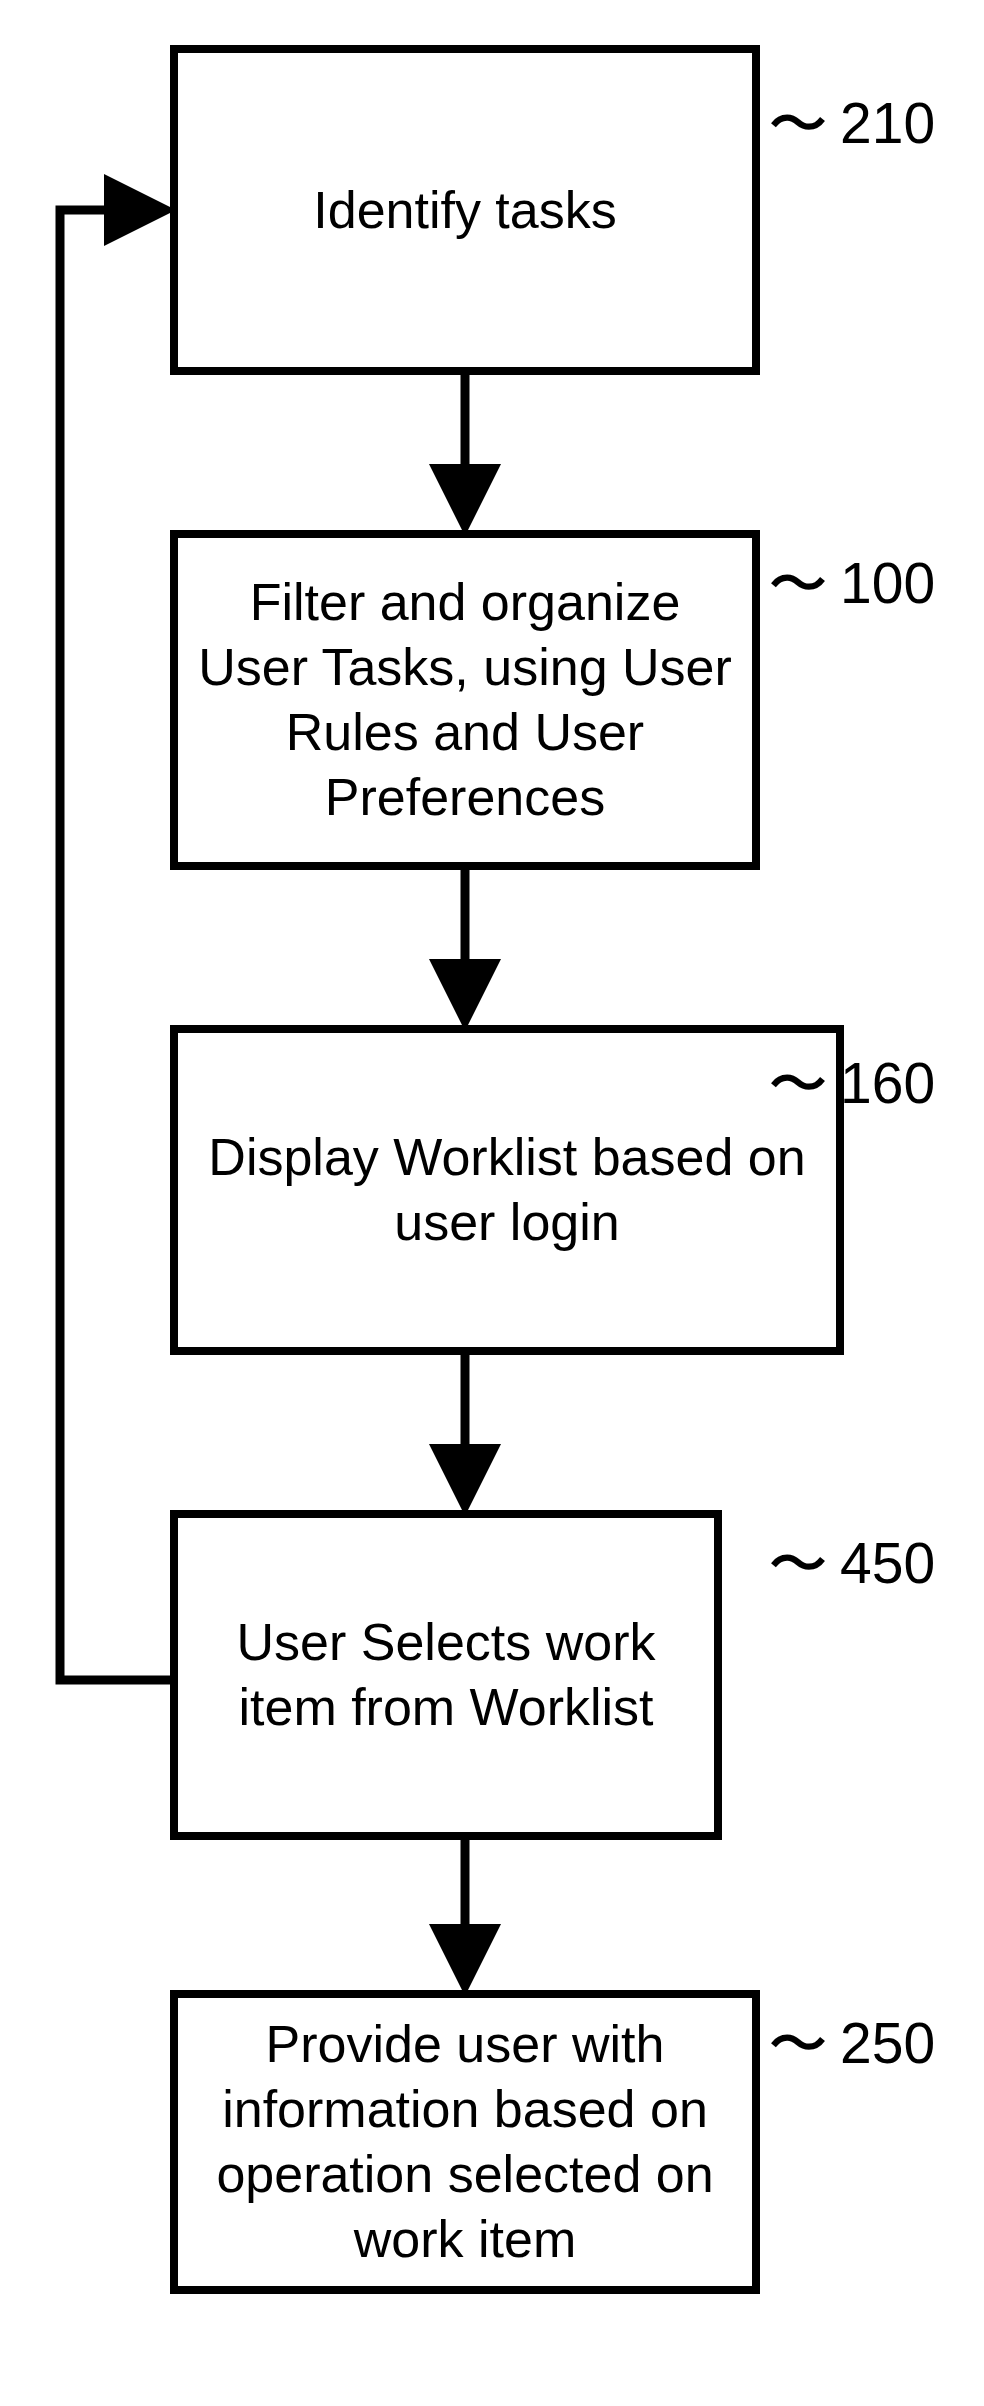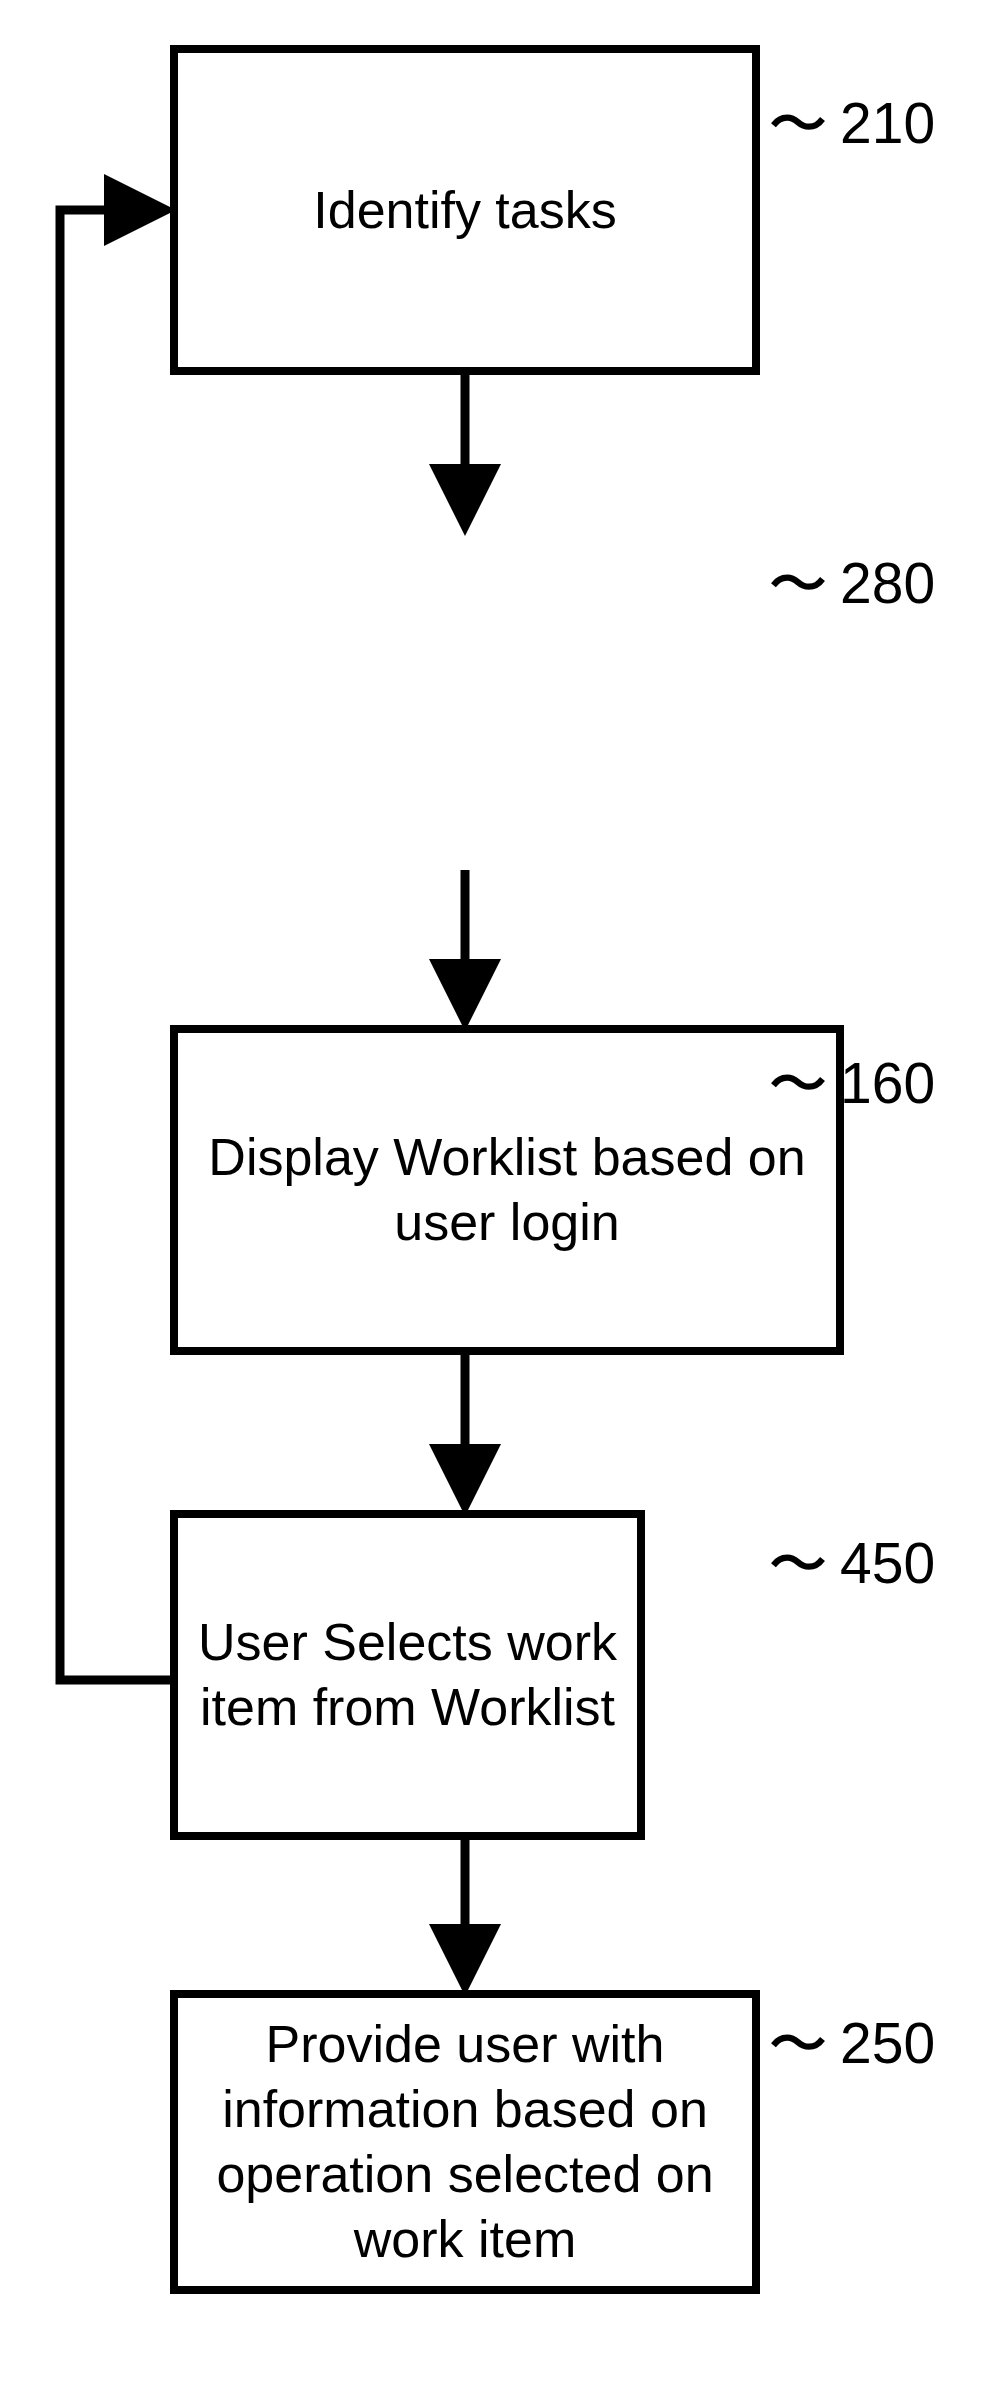--- a/index.html
+++ b/index.html
@@ -54,30 +54,33 @@
 <body>
 
 <div class="canvas">
 
   <div class="box" style="left:170px; top:45px; width:590px; height:330px;">
     <span>Identify tasks</span>
   </div>
   <span class="tilde" style="left:768px; top:95px;">〜</span>
   <span class="label" style="left:840px; top:90px;">210</span>
 
+  <div class="box" style="left:170px; top:530px; width:590px; height:340px;">
+    <span>Filter and organize User Tasks, using User Rules and User Preferences</span>
+  </div>
   <span class="tilde" style="left:768px; top:555px;">〜</span>
-  <span class="label" style="left:840px; top:550px;">280</span>
+  <span class="label" style="left:840px; top:550px;">100</span>
 
   <div class="box" style="left:170px; top:1025px; width:674px; height:330px;">
     <span>Display Worklist based on user login</span>
   </div>
   <span class="tilde" style="left:768px; top:1055px;">〜</span>
   <span class="label" style="left:840px; top:1050px;">160</span>
 
-  <div class="box" style="left:170px; top:1510px; width:475px; height:330px;">
+  <div class="box" style="left:170px; top:1510px; width:552px; height:330px;">
     <span>User Selects work item from Worklist</span>
   </div>
   <span class="tilde" style="left:768px; top:1535px;">〜</span>
   <span class="label" style="left:840px; top:1530px;">450</span>
 
   <div class="box" style="left:170px; top:1990px; width:590px; height:304px;">
     <span>Provide user with information based on operation selected on work item</span>
   </div>
   <span class="tilde" style="left:768px; top:2015px;">〜</span>
   <span class="label" style="left:840px; top:2010px;">250</span>

